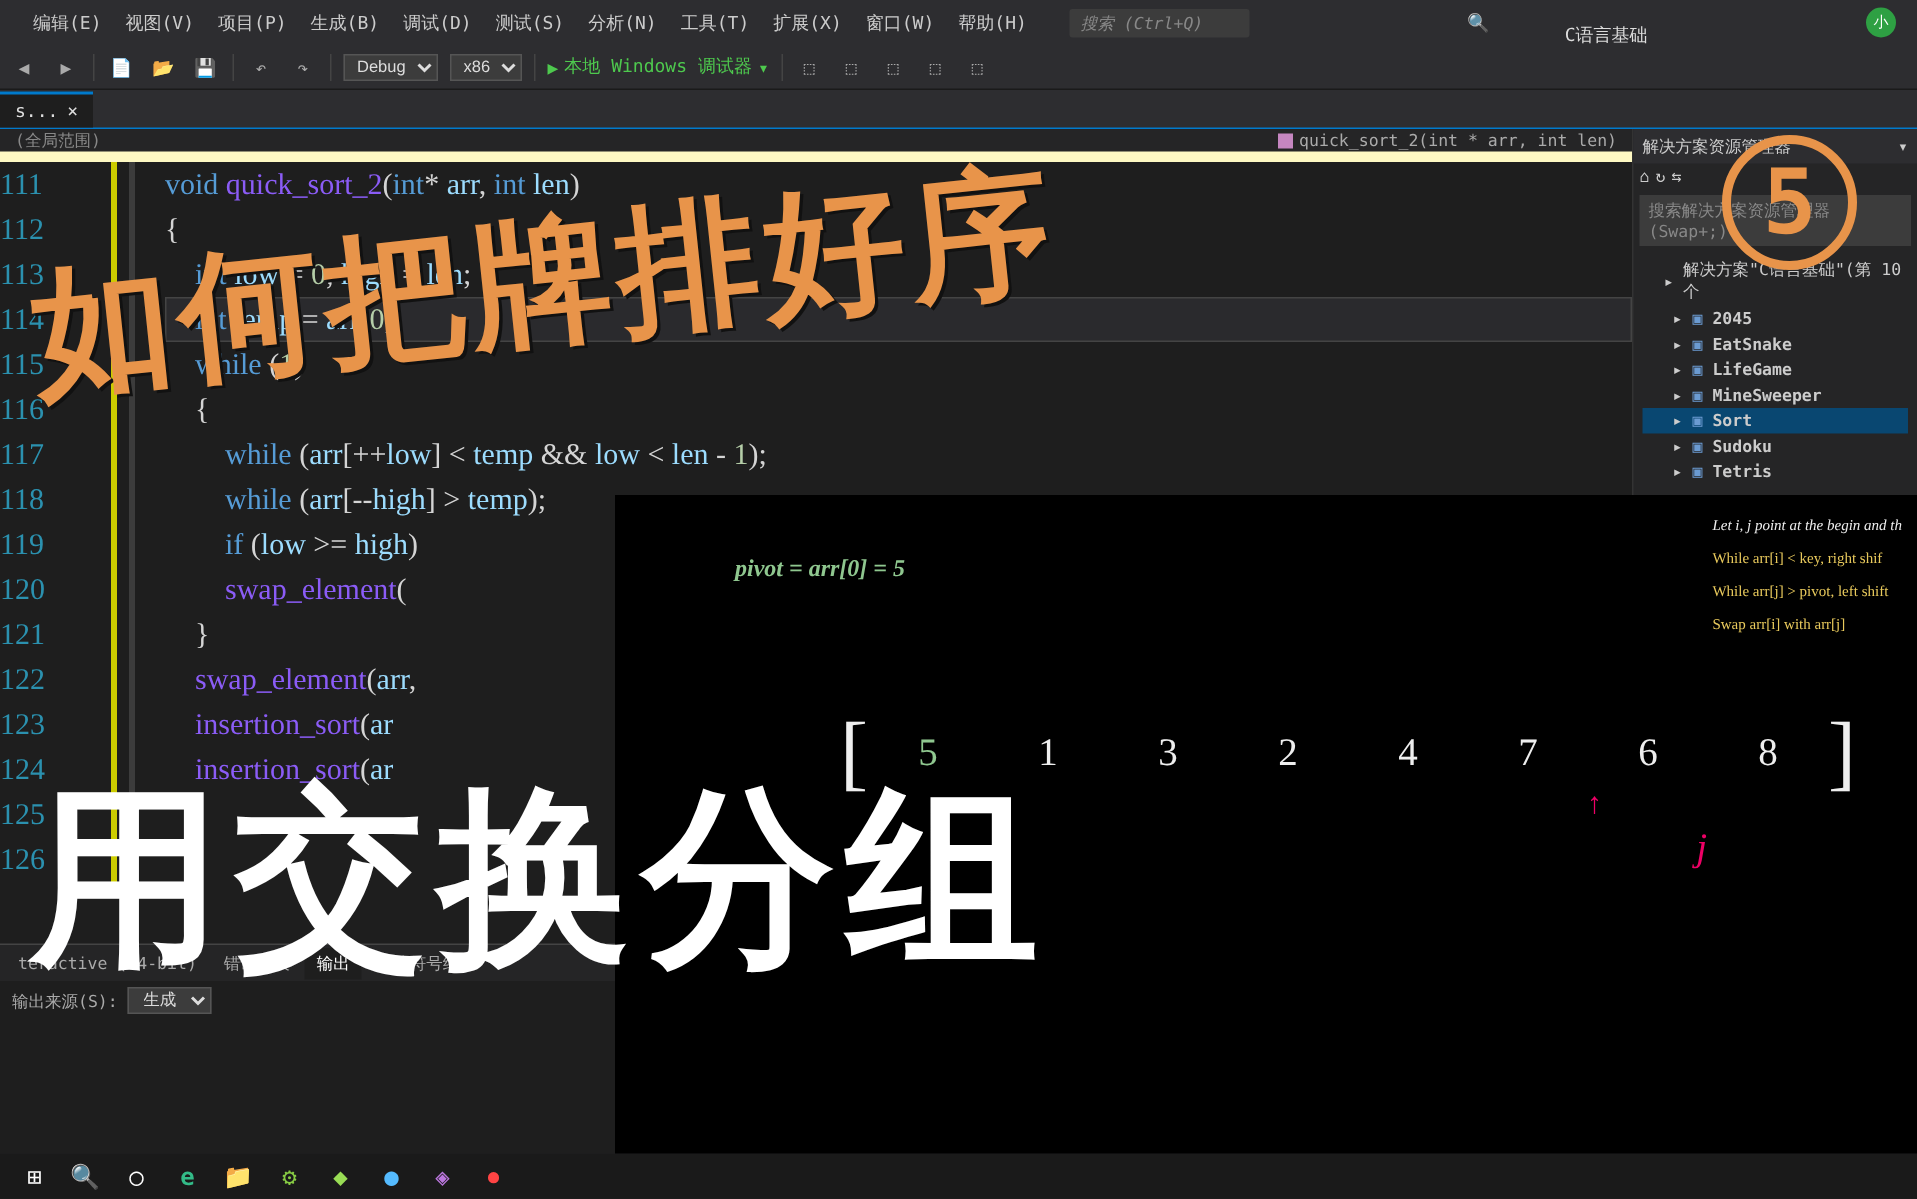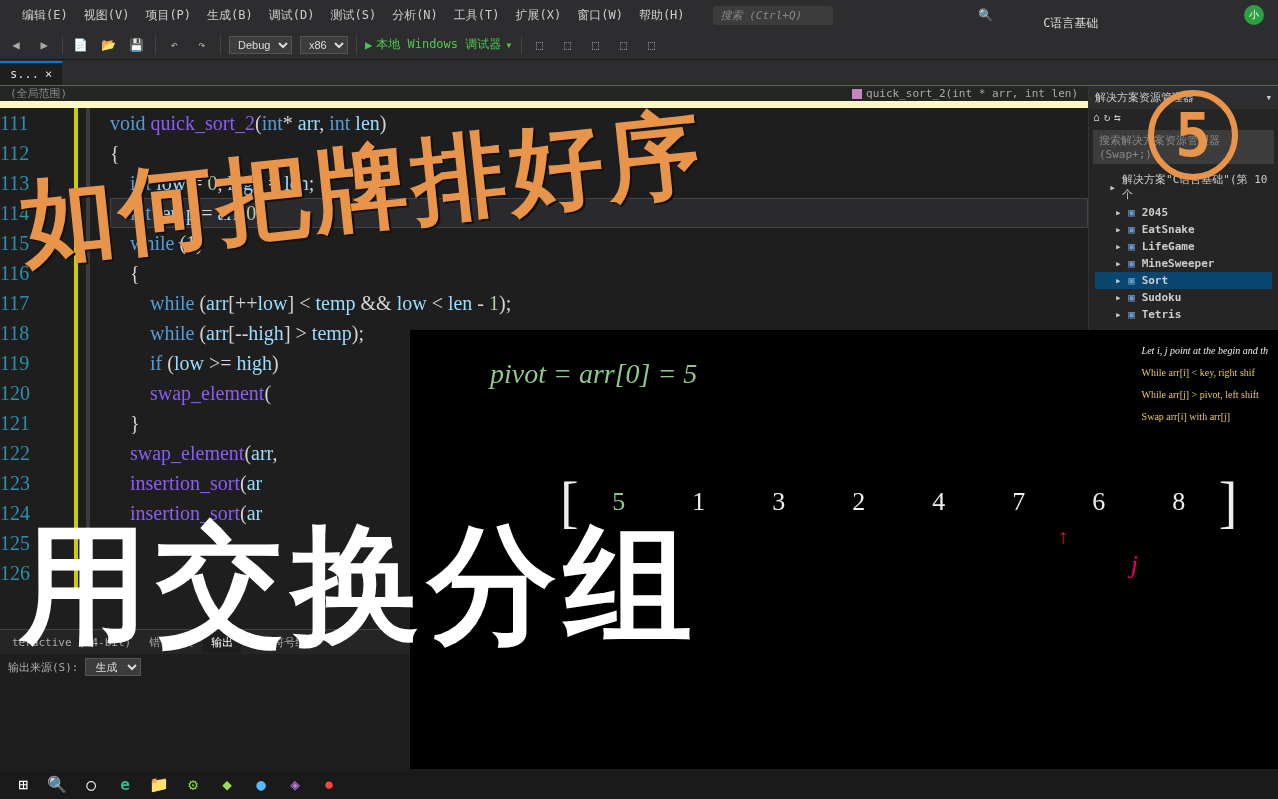--- a/index.html
+++ b/index.html
@@ -51,21 +51,21 @@
 .output-panel .otab.active { background: #1e1e1e; color: #fff; }
 .output-panel .src { padding: 4px 8px; font-size: 11px; color: #aaa; display: flex; align-items: center; gap: 6px; }
 .output-panel select { background: #3c3c3c; color: #ddd; border: 1px solid #555; font-size: 11px; padding: 1px 6px; }
 .status-bar { position: absolute; bottom: 30px; left: 0; right: 0; height: 20px; background: #2d2d30; border-top: 1px solid #007acc; display: flex; align-items: center; padding: 0 8px; font-size: 11px; color: #aaa; gap: 12px; }
 .taskbar { position: absolute; bottom: 0; left: 0; right: 0; height: 30px; background: #1a1a1a; display: flex; align-items: center; padding: 0 8px; gap: 4px; }
 .taskbar .titem { width: 30px; height: 28px; display: flex; align-items: center; justify-content: center; cursor: pointer; }
 .overlay-title1 { position: absolute; top: 125px; left: 20px; font-size: 94px; font-weight: bold; color: #e8944a; font-family: "Microsoft YaHei", sans-serif; transform: rotate(-6deg); text-shadow: 2px 2px 0 #111; letter-spacing: 4px; z-index: 50; }
 .overlay-title2 { position: absolute; top: 500px; left: 20px; font-size: 128px; font-weight: bold; color: #fff; font-family: "Microsoft YaHei", sans-serif; letter-spacing: 8px; z-index: 50; }
 .overlay-circ { position: absolute; top: 90px; right: 40px; width: 90px; height: 90px; border: 6px solid #e8944a; border-radius: 50%; display: flex; align-items: center; justify-content: center; font-size: 60px; font-weight: bold; color: #e8944a; z-index: 50; }
 .vis-panel { position: absolute; top: 330px; left: 410px; right: 0; bottom: 30px; background: #000; z-index: 30; padding: 20px; font-family: Georgia, serif; }
-.vis-panel .formula { color: #8fc78f; font-size: 28px; font-style: italic; margin: 8px 0 0 60px; }
+.vis-panel .formula { color: #8fc78f; font-size: 16px; font-style: italic; margin: 21px 0 0 60px; font-weight: bold; }
 .vis-panel .notes { position: absolute; right: 10px; top: 10px; text-align: left; font-size: 10px; line-height: 22px; }
 .vis-panel .notes .white { color: #eee; font-style: italic; }
 .vis-panel .notes .yel { color: #e8c95c; }
 .vis-panel .arr { position: absolute; top: 140px; left: 150px; right: 30px; display: flex; align-items: center; color: #eee; font-size: 26px; }
 .vis-panel .arr .brk { font-size: 56px; font-weight: 100; }
 .vis-panel .arr .cell { width: 80px; text-align: center; }
 .vis-panel .arr .cell.green { color: #8fc78f; }
 .vis-panel .jptr { position: absolute; top: 220px; right: 140px; color: #e06; font-size: 26px; font-style: italic; }
 .vis-panel .arrow { position: absolute; top: 195px; right: 210px; color: #e06; font-size: 20px; }
 .vis-panel .keep { position: absolute; top: 290px; left: 50%; transform: translateX(-50%); color: #e8c95c; font-style: italic; font-size: 20px; }

